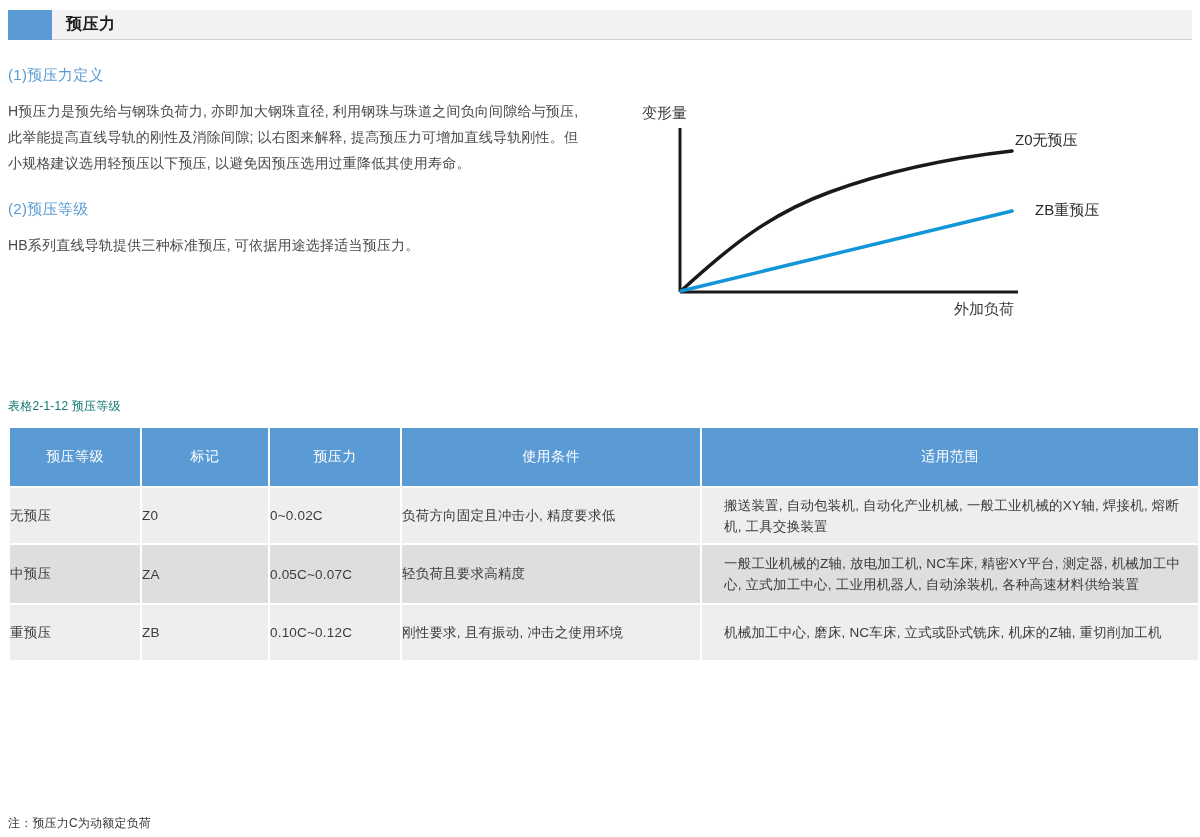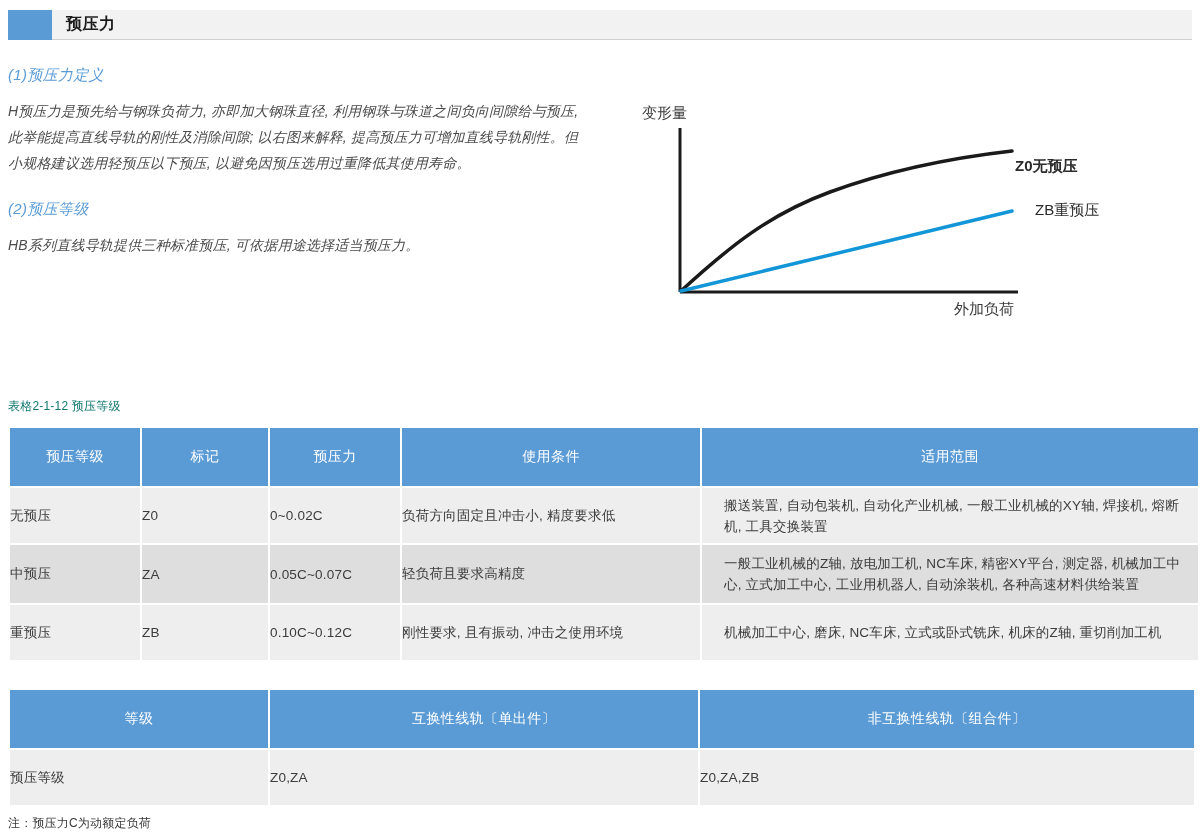--- a/index.html
+++ b/index.html
@@ -39,21 +39,20 @@
     color: #1a1a1a;
     padding-left: 14px;
     letter-spacing: 0.5px;
   }
 
   
   .left-col {
     position: absolute;
     left: 8px; top: 66px;
     width: 580px;
-    font-style: italic;
   }
   .sub-heading {
     font-size: 15px;
     color: #5b9bd5;
     margin-bottom: 13px;
     letter-spacing: 0.3px;
   }
   .body-text {
     font-size: 14px;
     line-height: 26px;
@@ -76,21 +75,21 @@
     white-space: nowrap;
   }
   .lbl-y { left: 22px; top: 8px; }
   .lbl-x { left: 334px; top: 204px; }
   .series-label {
     position: absolute;
     font-size: 15px;
     color: #2a2a2a;
     white-space: nowrap;
   }
-  .lbl-s0 { left: 395px; top: 61px; font-weight: bold; }
+  .lbl-s0 { left: 395px; top: 35px; }
   .lbl-s1 { left: 415px; top: 105px; }
 
   
   .table-caption {
     position: absolute;
     left: 8px; top: 398px;
     font-size: 12px;
     color: #0f766e;
     letter-spacing: 0.2px;
   }
@@ -224,37 +223,16 @@
       <tr class="row-a r3">
         <td class="c">重预压</td>
         <td class="c">ZB</td>
         <td class="c">0.10C~0.12C</td>
         <td class="c">刚性要求, 且有振动, 冲击之使用环境</td>
         <td class="l">机械加工中心, 磨床, NC车床, 立式或卧式铣床, 机床的Z轴, 重切削加工机</td>
       </tr>
     </tbody>
   </table>
 
-  <table class="data-table" id="table-rail-grades">
-    <colgroup>
-      <col style="width:258px">
-      <col style="width:428px">
-      <col style="width:494px">
-    </colgroup>
-    <thead>
-      <tr>
-        <th>等级</th>
-        <th>互换性线轨〔单出件〕</th>
-        <th>非互换性线轨〔组合件〕</th>
-      </tr>
-    </thead>
-    <tbody>
-      <tr class="row-a">
-        <td class="c">预压等级</td>
-        <td class="c">Z0,ZA</td>
-        <td class="c">Z0,ZA,ZB</td>
-      </tr>
-    </tbody>
-  </table>
 
   <div class="footnote">注：预压力C为动额定负荷</div>
 
 </div>
 
 </body></html>

